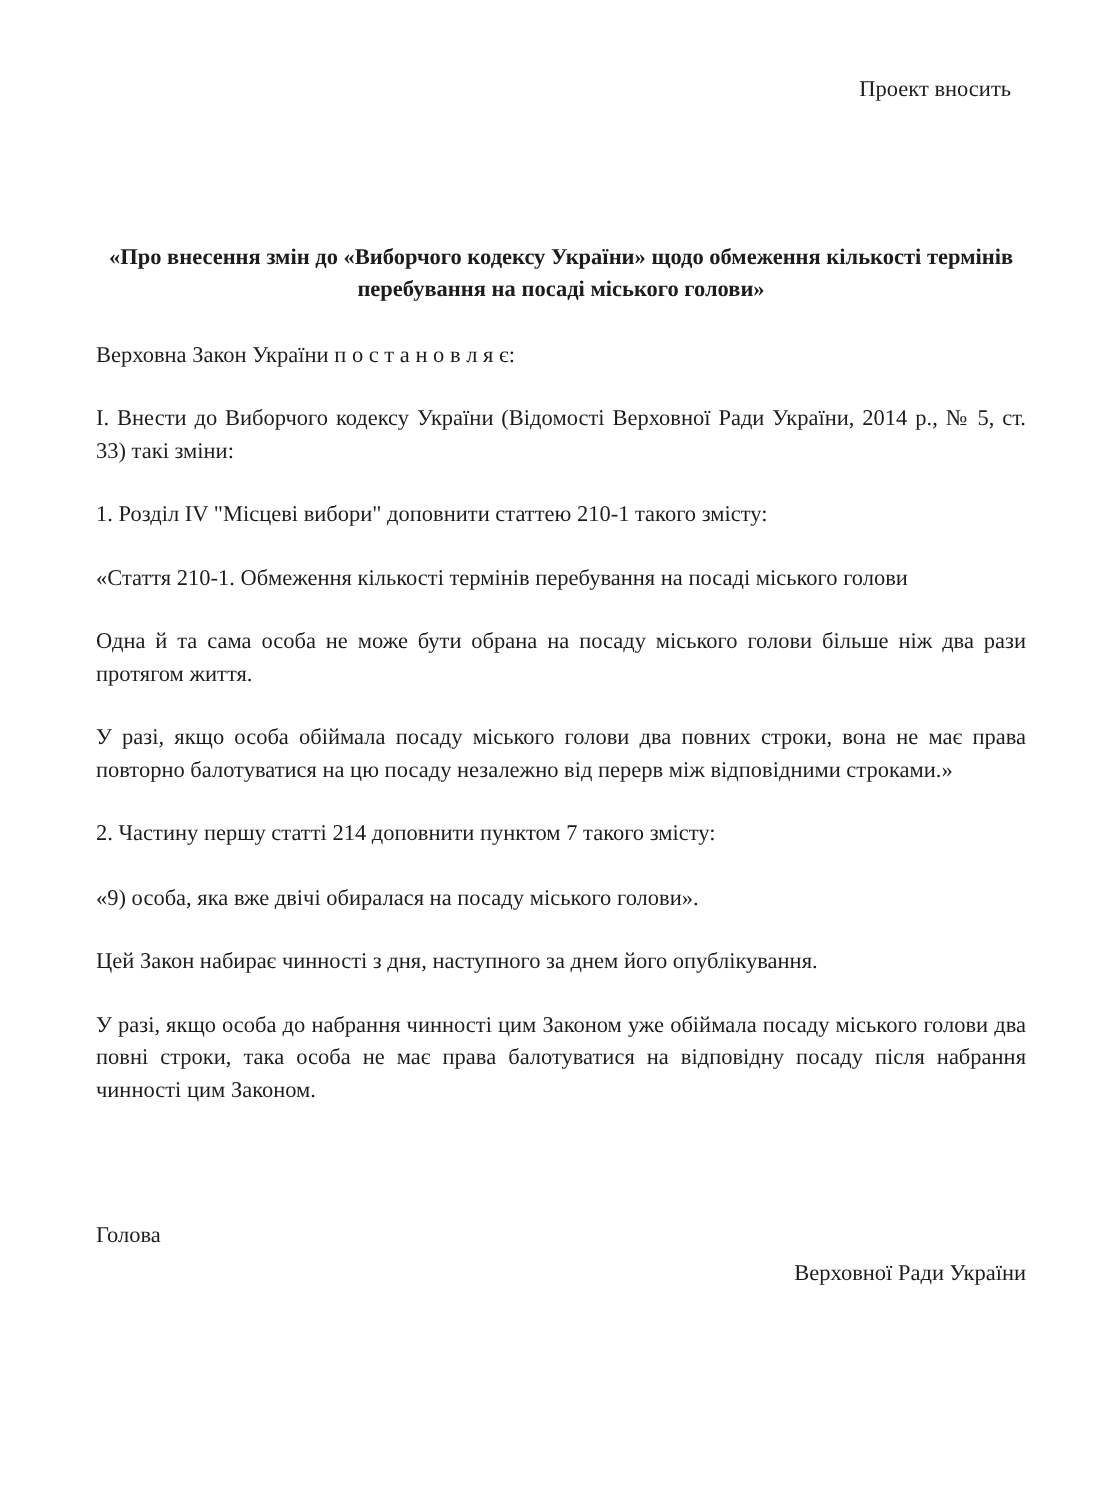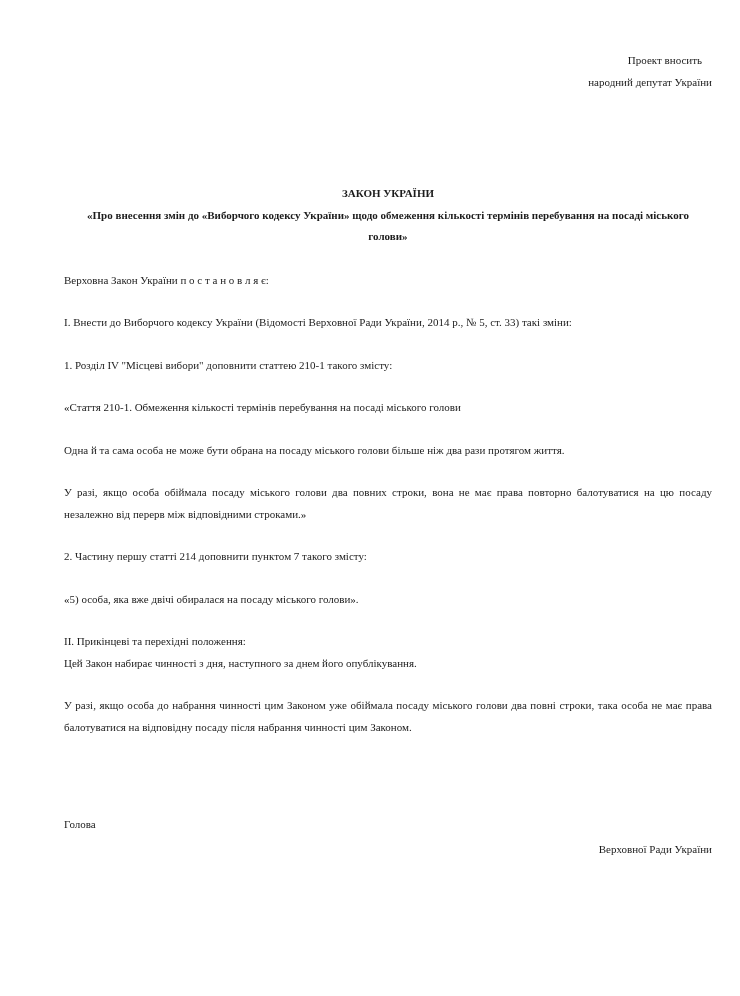--- a/index.html
+++ b/index.html
@@ -5,25 +5,25 @@
   html, body {
     margin: 0;
     padding: 0;
     background: #ffffff;
   }
   .page {
     position: relative;
     width: 740px;
     height: 996px;
     box-sizing: border-box;
-    padding: 50px 28px 40px 64px;
+    padding: 50px 56px 40px 64px;
     background: #ffffff;
     color: #1c1c1c;
     font-family: "Liberation Serif", "DejaVu Serif", serif;
-    font-size: 11px;
+    font-size: 15px;
     line-height: 21.5px;
     overflow: hidden;
   }
   .submitter {
     text-align: right;
   }
   .submitter .line1 {
     padding-right: 10px;
   }
   .law-title {
@@ -63,45 +63,42 @@
     padding-right: 16px;
   }
 </style>
 </head>
 <body>
 
 <div class="page">
 
   <div class="submitter">
     <div class="line1">Проект вносить</div>
-    <div class="line2">народний депутат України</div>
   </div>
 
   <div class="law-title">
-    <div class="main">ЗАКОН УКРАЇНИ</div>
     <div class="sub">«Про внесення змін до «Виборчого кодексу України» щодо обмеження кількості термінів перебування на посаді міського голови»</div>
   </div>
 
   <p class="resolution"><span>Верховна Закон України </span><span class="bold">п о с т а н о в л я є:</span></p>
 
   <p class="para">І. Внести до Виборчого кодексу України (Відомості Верховної Ради України, 2014 р., № 5, ст. 33) такі зміни:</p>
 
   <p class="para">1. Розділ IV "Місцеві вибори" доповнити статтею 210-1 такого змісту:</p>
 
   <p class="para">«Стаття 210-1. Обмеження кількості термінів перебування на посаді міського голови</p>
 
   <p class="para">Одна й та сама особа не може бути обрана на посаду міського голови більше ніж два рази протягом життя.</p>
 
   <p class="para">У разі, якщо особа обіймала посаду міського голови два повних строки, вона не має права повторно балотуватися на цю посаду незалежно від перерв між відповідними строками.»</p>
 
   <p class="para">2. Частину першу статті 214 доповнити пунктом 7 такого змісту:</p>
 
-  <p class="para">«5) особа, яка вже двічі обиралася на посаду міського голови».</p>
+  <p class="para">«9) особа, яка вже двічі обиралася на посаду міського голови».</p>
 
-  <p class="para no-gap">ІІ. Прикінцеві та перехідні положення:</p>
 
   <p class="para">Цей Закон набирає чинності з дня, наступного за днем його опублікування.</p>
 
   <p class="para">У разі, якщо особа до набрання чинності цим Законом уже обіймала посаду міського голови два повні строки, така особа не має права балотуватися на відповідну посаду після набрання чинності цим Законом.</p>
 
   <div class="signature">
     <div>Голова</div>
     <div class="sig-row">
       <div>Верховної Ради України</div>
     </div>

